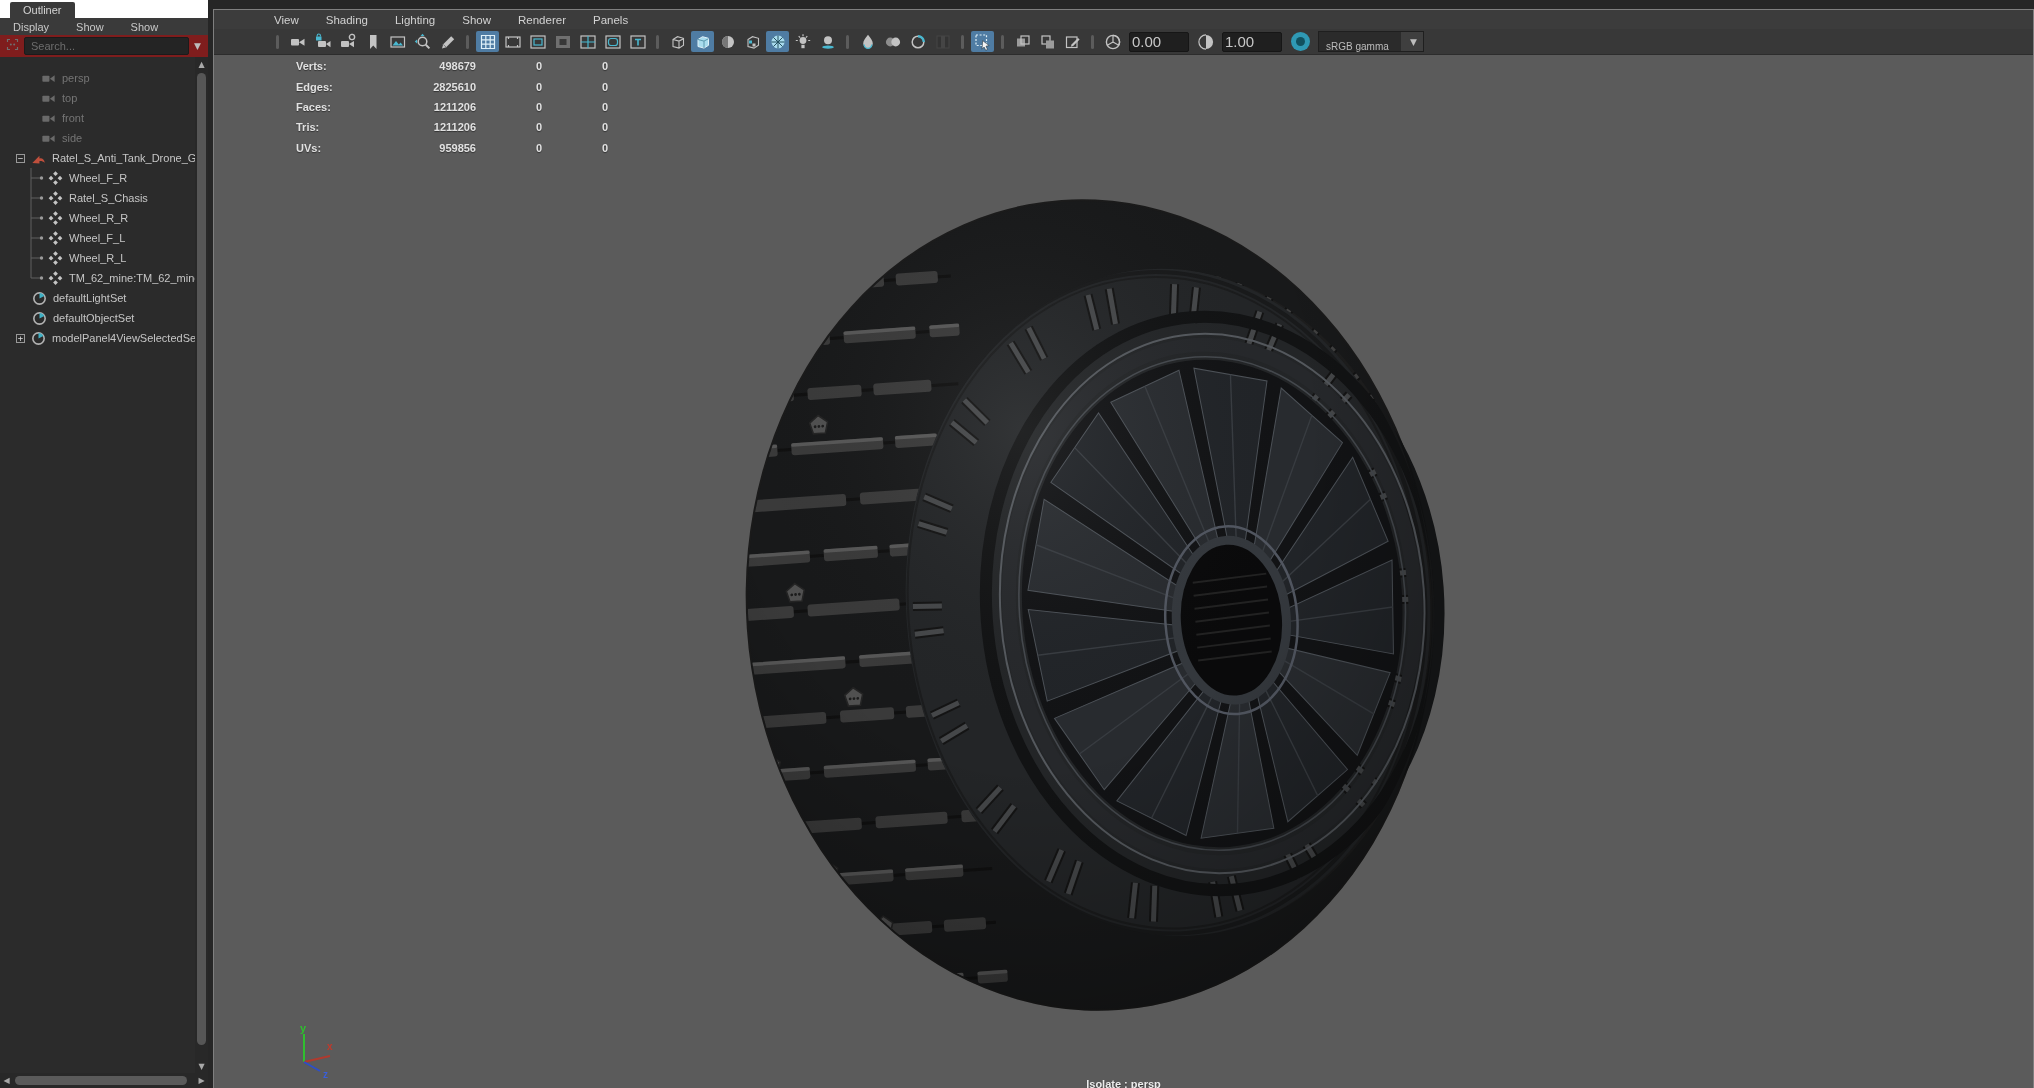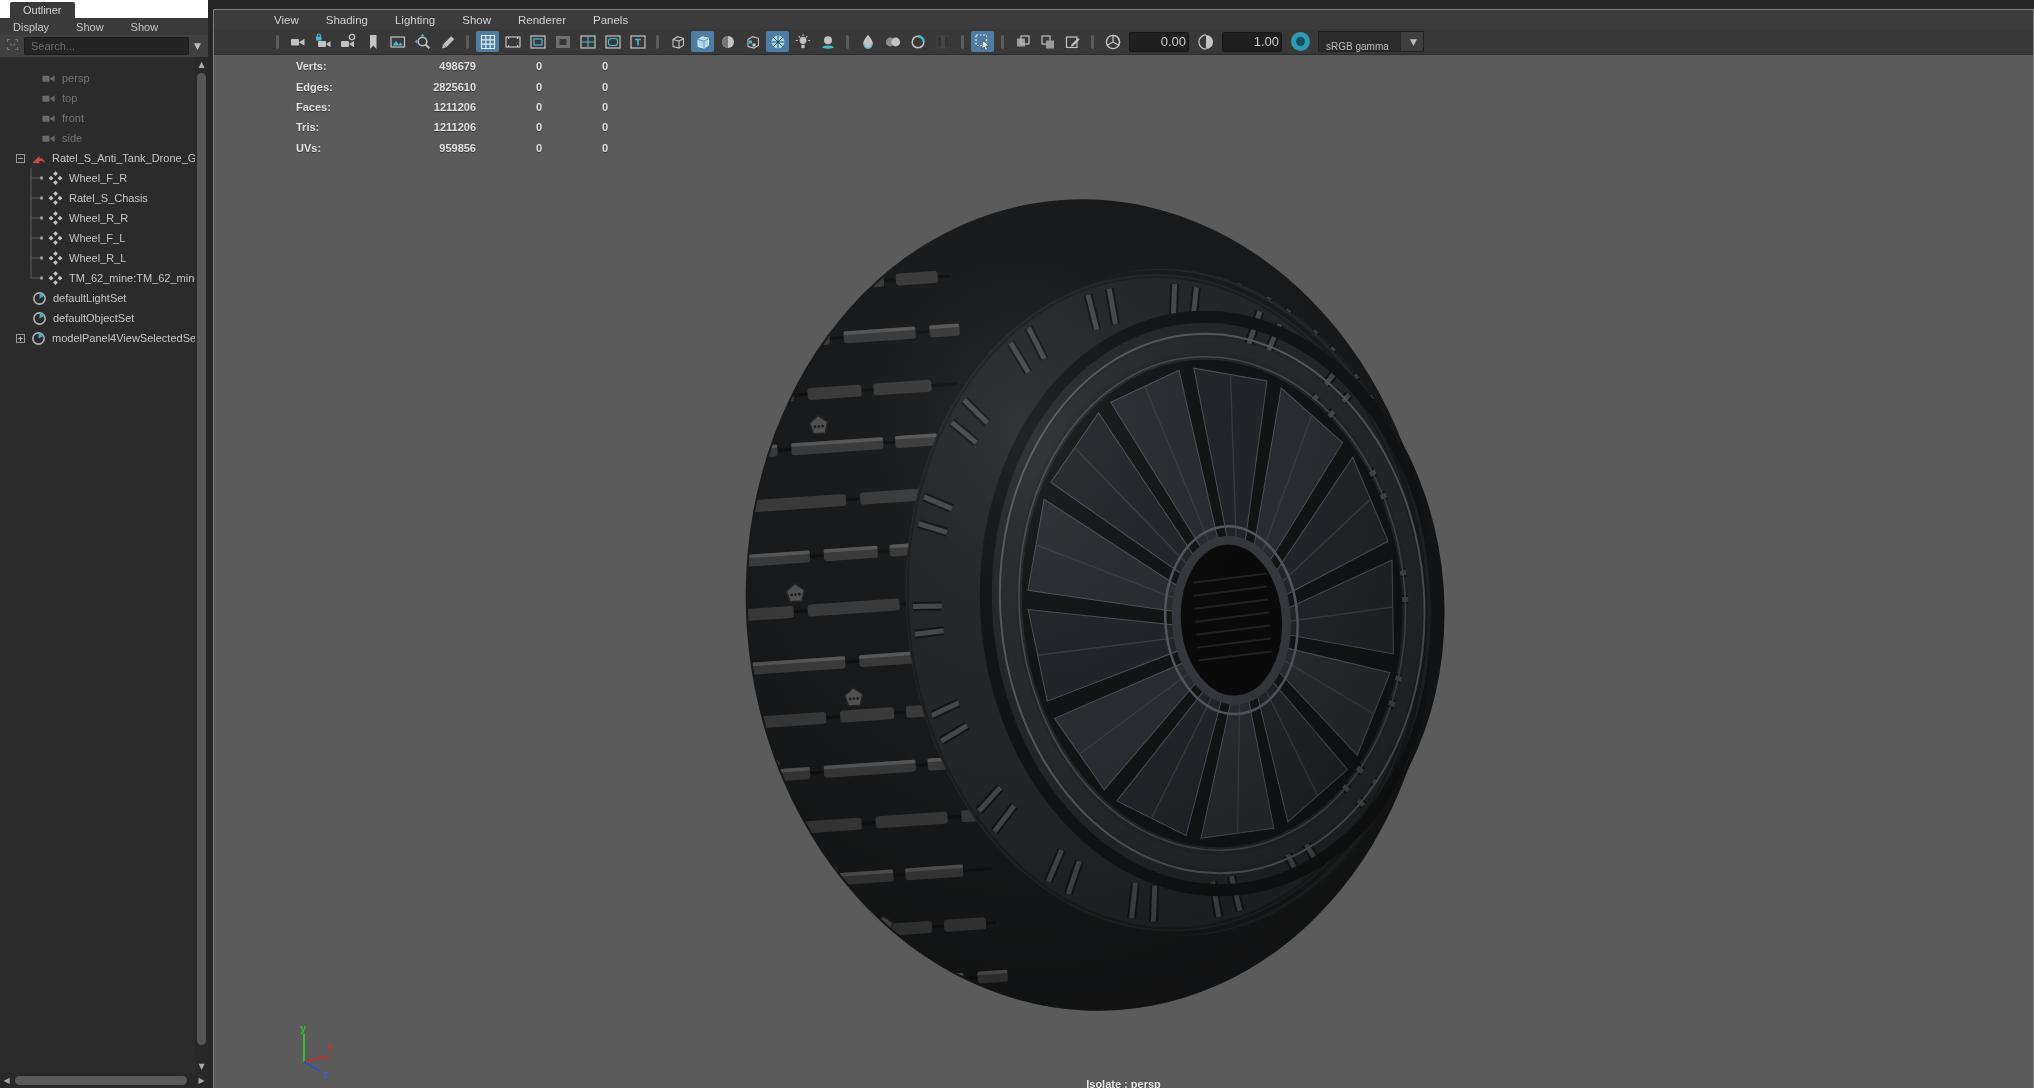--- a/index.html
+++ b/index.html
@@ -5,21 +5,21 @@
   html,body{margin:0;padding:0;background:#262626;}
   .root{position:relative;width:2034px;height:1088px;background:#262626;overflow:hidden;
         font-family:"Liberation Sans",sans-serif;-webkit-font-smoothing:antialiased;}
   
   .outliner{position:absolute;left:0;top:0;width:208px;height:1088px;display:flex;flex-direction:column;background:#2b2b2b;}
   .ol-tabs{height:18px;background:#ffffff;display:flex;align-items:flex-end;padding-left:10px;flex:0 0 auto;}
   .ol-tab{background:#3a3a3a;color:#d4d4d4;font-size:11px;padding:2px 13px 2px 13px;border-radius:2px 2px 0 0;}
   .ol-menus{height:17px;background:#3a3a3a;display:flex;align-items:center;gap:27px;padding-left:13px;
             font-size:11px;color:#c9c9c9;flex:0 0 auto;}
   .ol-menus span{cursor:default;}
-  .ol-search{height:22px;background:#404040;display:flex;align-items:center;padding:0 5px;flex:0 0 auto;}
+  .ol-search{height:22px;background:#7f1d1d;display:flex;align-items:center;padding:0 5px;flex:0 0 auto;}
   .ol-search input{flex:1;min-width:0;background:#242424;border:1px solid #1b1b1b;border-radius:2px;color:#b9b9b9;
             font-size:11px;height:16px;padding:0 6px;outline:none;font-family:"Liberation Sans",sans-serif;}
   .ol-search input::placeholder{color:#6d6d6d;}
   .dd-arrow{font-family:"DejaVu Sans",sans-serif;color:#bdbdbd;font-size:9px;margin:0 2px 0 5px;}
   .ol-body{flex:1;display:flex;min-height:0;background:#2b2b2b;}
   .ol-tree{flex:1;padding-top:11px;overflow:hidden;}
   .trow{height:20px;display:flex;align-items:center;font-size:11px;color:#c6c6c6;white-space:nowrap;}
   .trow.dim{color:#757575;}
   .trow .ticon{width:17px;height:17px;margin-right:5px;flex:0 0 auto;}
   .expander{width:9px;height:9px;box-sizing:border-box;border:1px solid #989898;background:#2b2b2b;color:#dcdcdc;
@@ -39,21 +39,21 @@
   .vp-menus{height:19px;background:#3c3c3c;display:flex;align-items:center;gap:27px;padding-left:60px;
             font-size:11.5px;color:#d2d2d2;flex:0 0 auto;}
   .vp-toolbar{height:25px;background:#383838;border-bottom:1px solid #2c2c2c;display:flex;align-items:center;
             padding-left:56px;flex:0 0 auto;}
   .tsep{width:3px;height:14px;background:#5c5c5c;border-radius:2px;margin:0 6px;flex:0 0 auto;}
   .obtn{width:23px;height:21px;display:flex;align-items:center;justify-content:center;border-radius:2px;
         margin:0 1px;flex:0 0 auto;cursor:default;}
   .obtn.active{background:#4f7ca3;}
   .obtn.dim{opacity:.4;}
   .tb-field{width:54px;height:16px;background:#1f1f1f;border:1px solid #161616;border-radius:2px;color:#c8c8c8;
-        font-size:13px;text-align:right;margin:0 4px;outline:none;font-family:"Liberation Sans",sans-serif;}
+        font-size:15px;text-align:left;margin:0 4px;outline:none;font-family:"Liberation Sans",sans-serif;}
   .cm-toggle{width:19px;height:19px;border-radius:50%;background:#2f99b4;display:flex;align-items:center;
         justify-content:center;margin:0 5px;flex:0 0 auto;}
   .cm-toggle .inner{width:9px;height:9px;border-radius:50%;background:#11515f;}
   .vt-dd{width:104px;height:19px;background:#2b2b2b;border:1px solid #1f1f1f;display:flex;align-items:center;
         margin-left:3px;flex:0 0 auto;}
   .vt-dd .lbl{flex:1;font-size:10px;color:#bdbdbd;padding-left:7px;white-space:nowrap;margin-top:10px;}
   .vt-dd .arr{width:22px;height:100%;background:#3f3f3f;display:flex;align-items:center;justify-content:center;}
   .vp-canvas{flex:1;position:relative;background:#5b5b5b;overflow:hidden;}
   .hud-stats{position:absolute;left:82px;top:1px;font-size:11px;font-weight:bold;color:#e2e2e2;
         text-shadow:0 1px 1px rgba(0,0,0,.45);}

